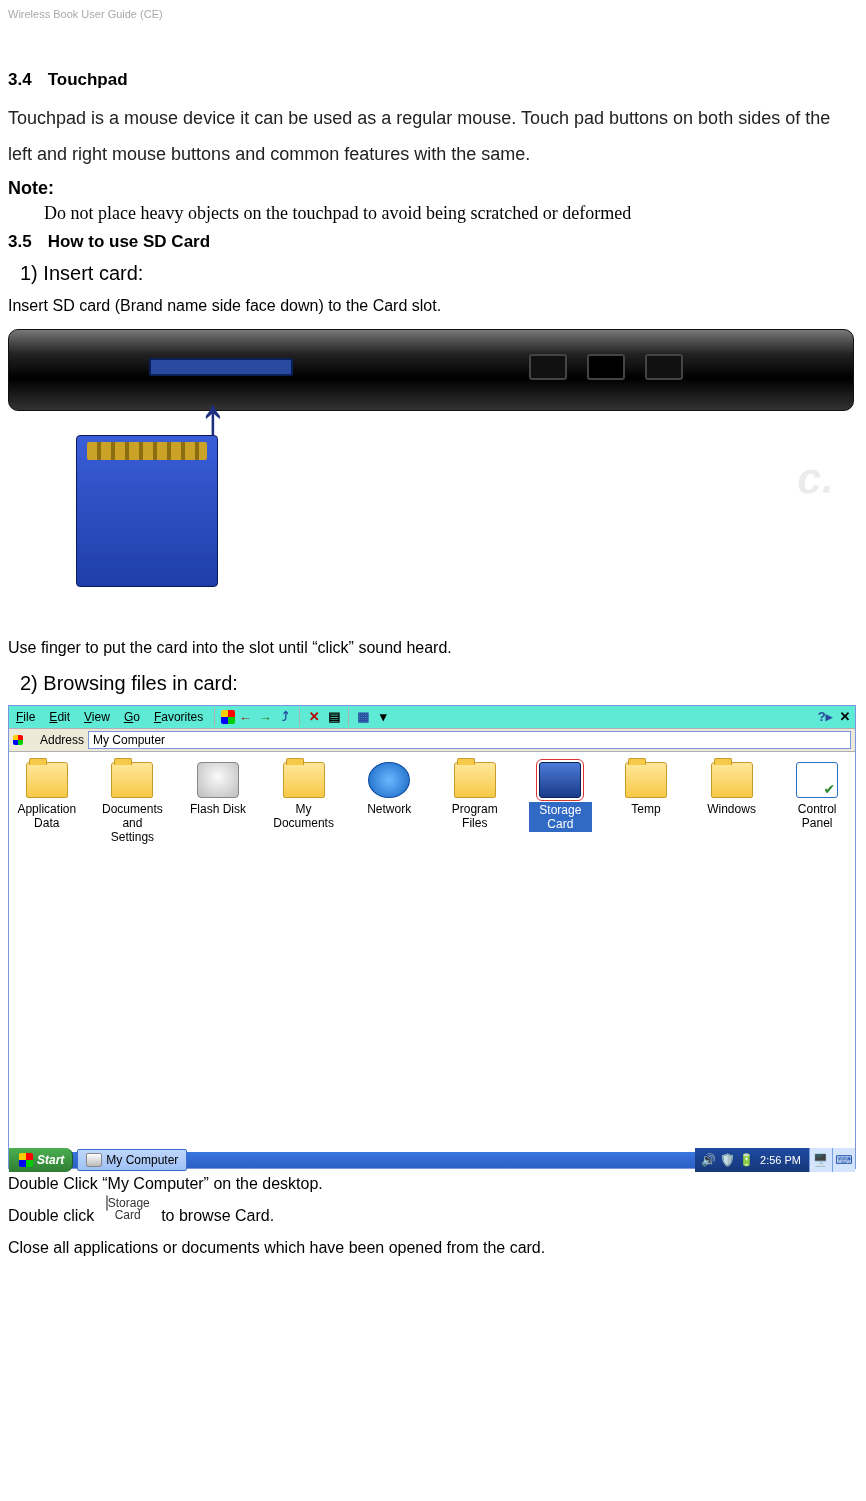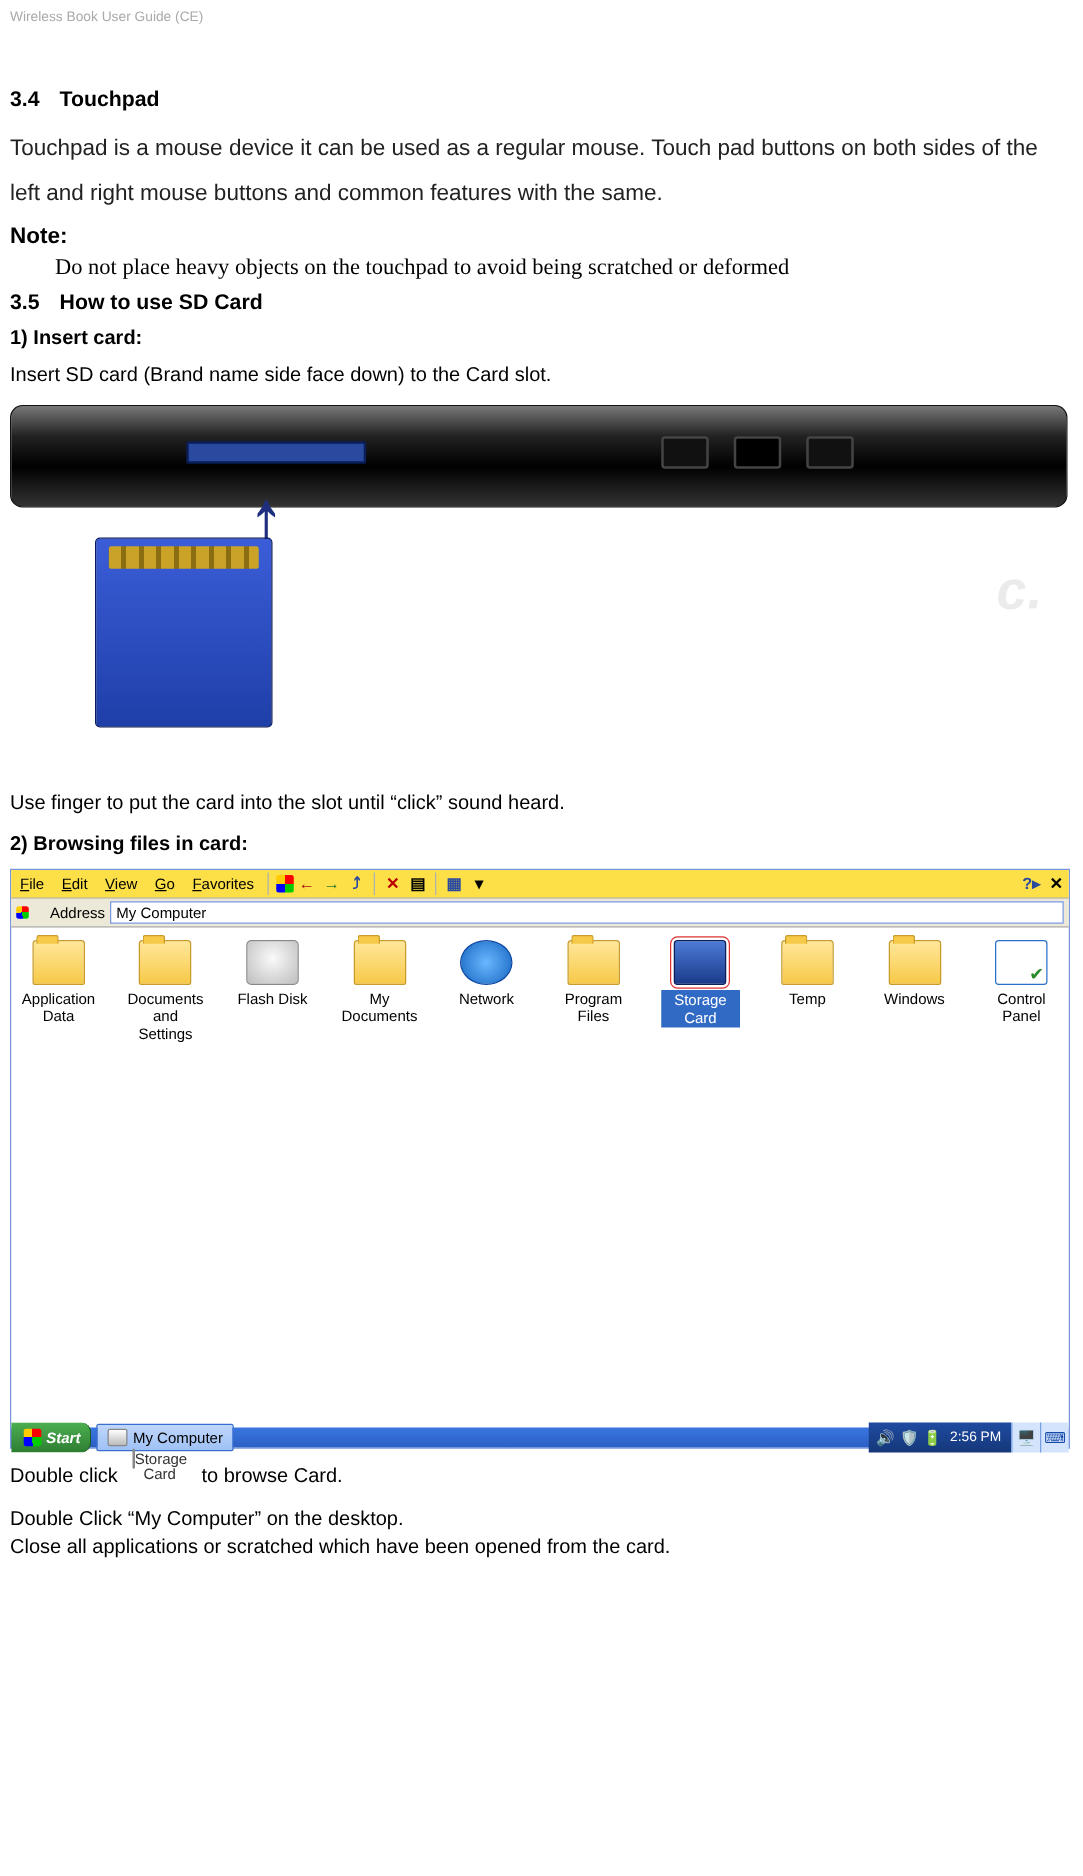--- a/index.html
+++ b/index.html
@@ -40,23 +40,23 @@
     font-family: Verdana, Arial, sans-serif;
     margin-top: 6px;
   }
   .note-body {
     font-size: 18px;
     font-family: Liberation Serif, serif;
     line-height: 1.6;
     padding-left: 36px;
   }
   .sub-heading {
-    font-size: 16px;
-    font-weight: bold;
-    margin: 6px 0 10px 0;
+    font-size: 20px;
+    font-weight: normal;
+    margin: 6px 0 10px 12px;
     font-family: Arial, sans-serif;
   }
   .plain {
     font-size: 16px;
     font-family: Arial, sans-serif;
     line-height: 1.4;
   }
   
   .sd-illus {
     width: 846px;
@@ -141,21 +141,21 @@
     width: 848px;
     border: 1px solid #7a96df;
     box-sizing: border-box;
     margin-top: 2px;
     background: #fff;
     position: relative;
   }
   .menubar {
     display:flex;
     align-items:center;
-    background:#fde047;
+    background:#5eead4;
     border-bottom:1px solid #b0b0b0;
     font-size:12px;
     height:22px;
   }
   .menubar .mitem{
     padding: 3px 7px;
     cursor:default;
   }
   .menubar .mitem:first-letter{ text-decoration: underline; }
   .menubar .sep {
@@ -417,25 +417,25 @@
         <span>🔊</span>
         <span>🛡️</span>
         <span>🔋</span>
         <span class="clock">2:56 PM</span>
       </div>
       <div class="side-btn">🖥️</div>
       <div class="side-btn">⌨</div>
     </div>
   </div>
 
+  <div class="plain" style="margin-top:4px">Double Click “My Computer” on the desktop.</div>
+
   <div class="plain" style="margin-top:2px">
     <span>Double click</span>
     <span class="inline-sc-icon">
       <span class="ic"></span>
       <span>Storage Card</span>
     </span>
     <span> to browse Card.</span>
   </div>
 
-  <div class="plain" style="margin-top:4px">Double Click “My Computer” on the desktop.</div>
-
-  <div class="plain">Close all applications or scratched which have been opened from the card.</div>
+  <div class="plain">Close all applications or documents which have been opened from the card.</div>
 </div>
 
 </body></html>

